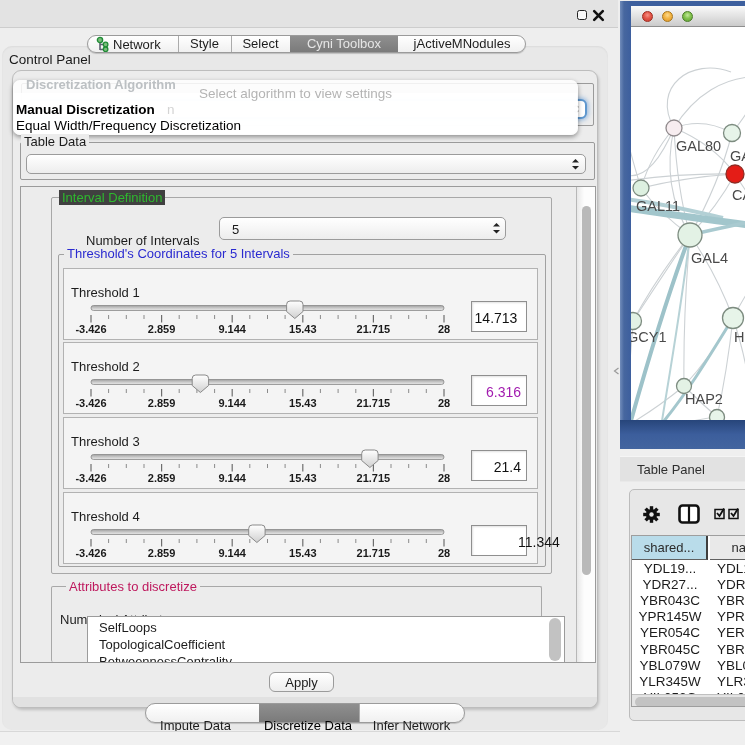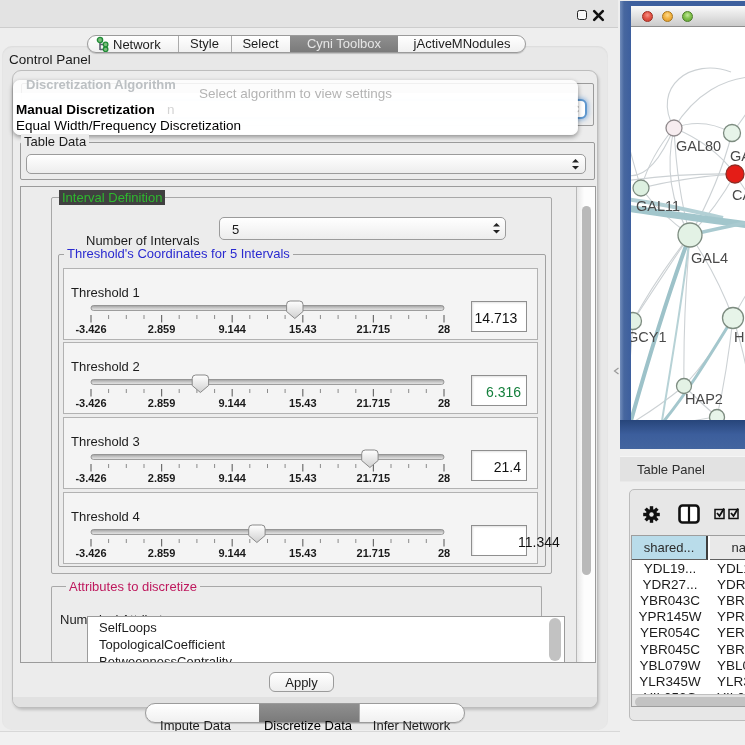--- a/index.html
+++ b/index.html
@@ -170,21 +170,21 @@
       <line x1="381.0" y1="47" x2="381.0" y2="54.5" stroke="#6e6e6e" stroke-width="1.2"></line>
     <text x="28.0" y="64.5" font-size="11" font-weight="bold" fill="#1a1a1a" text-anchor="middle" font-family="Liberation Sans, sans-serif">-3.426</text>
       <text x="98.6" y="64.5" font-size="11" font-weight="bold" fill="#1a1a1a" text-anchor="middle" font-family="Liberation Sans, sans-serif">2.859</text>
       <text x="169.2" y="64.5" font-size="11" font-weight="bold" fill="#1a1a1a" text-anchor="middle" font-family="Liberation Sans, sans-serif">9.144</text>
       <text x="239.8" y="64.5" font-size="11" font-weight="bold" fill="#1a1a1a" text-anchor="middle" font-family="Liberation Sans, sans-serif">15.43</text>
       <text x="310.4" y="64.5" font-size="11" font-weight="bold" fill="#1a1a1a" text-anchor="middle" font-family="Liberation Sans, sans-serif">21.715</text>
       <text x="381.0" y="64.5" font-size="11" font-weight="bold" fill="#1a1a1a" text-anchor="middle" font-family="Liberation Sans, sans-serif">28</text>
     <path d="M 129.2 36.5 Q 129.2 33 132.7 33 L 142.1 33 Q 145.6 33 145.6 36.5 L 145.6 43.5 L 137.4 50.5 L 129.2 43.5 Z" fill="url(#thg342)" stroke="#898989" stroke-width="1"></path>
   </svg>
   <div class="abs" style="left:471px;top:375px;width:56px;height:31px;border:1px solid #8f8f8f;background:#fff;box-shadow:inset 1px 1px 2px rgba(0,0,0,0.12);"></div>
-  <div class="abs" style="left:471px;top:384px;width:50px;text-align:right;font-size:14px;color:#15803d;">6.316</div>
+  <div class="abs" style="left:471px;top:384px;width:50px;text-align:right;font-size:14px;color:#a21caf;">6.316</div>
 
   <div class="abs" style="left:63px;top:417px;width:475px;height:72px;background:#f4f4f4;border:1px solid #b2b2b2;"></div>
   <div class="abs b13" style="left:71px;top:422px;">Threshold 3</div>
   <svg class="abs" style="left:63px;top:417px" width="475" height="72" viewBox="0 0 475 72">
     <defs>
       <linearGradient id="tr417" x1="0" y1="0" x2="0" y2="1">
         <stop offset="0" stop-color="#9f9f9f"></stop>
           <stop offset="0.5" stop-color="#c9c9c9"></stop>
           <stop offset="1" stop-color="#e8e8e8"></stop>
       </linearGradient>

